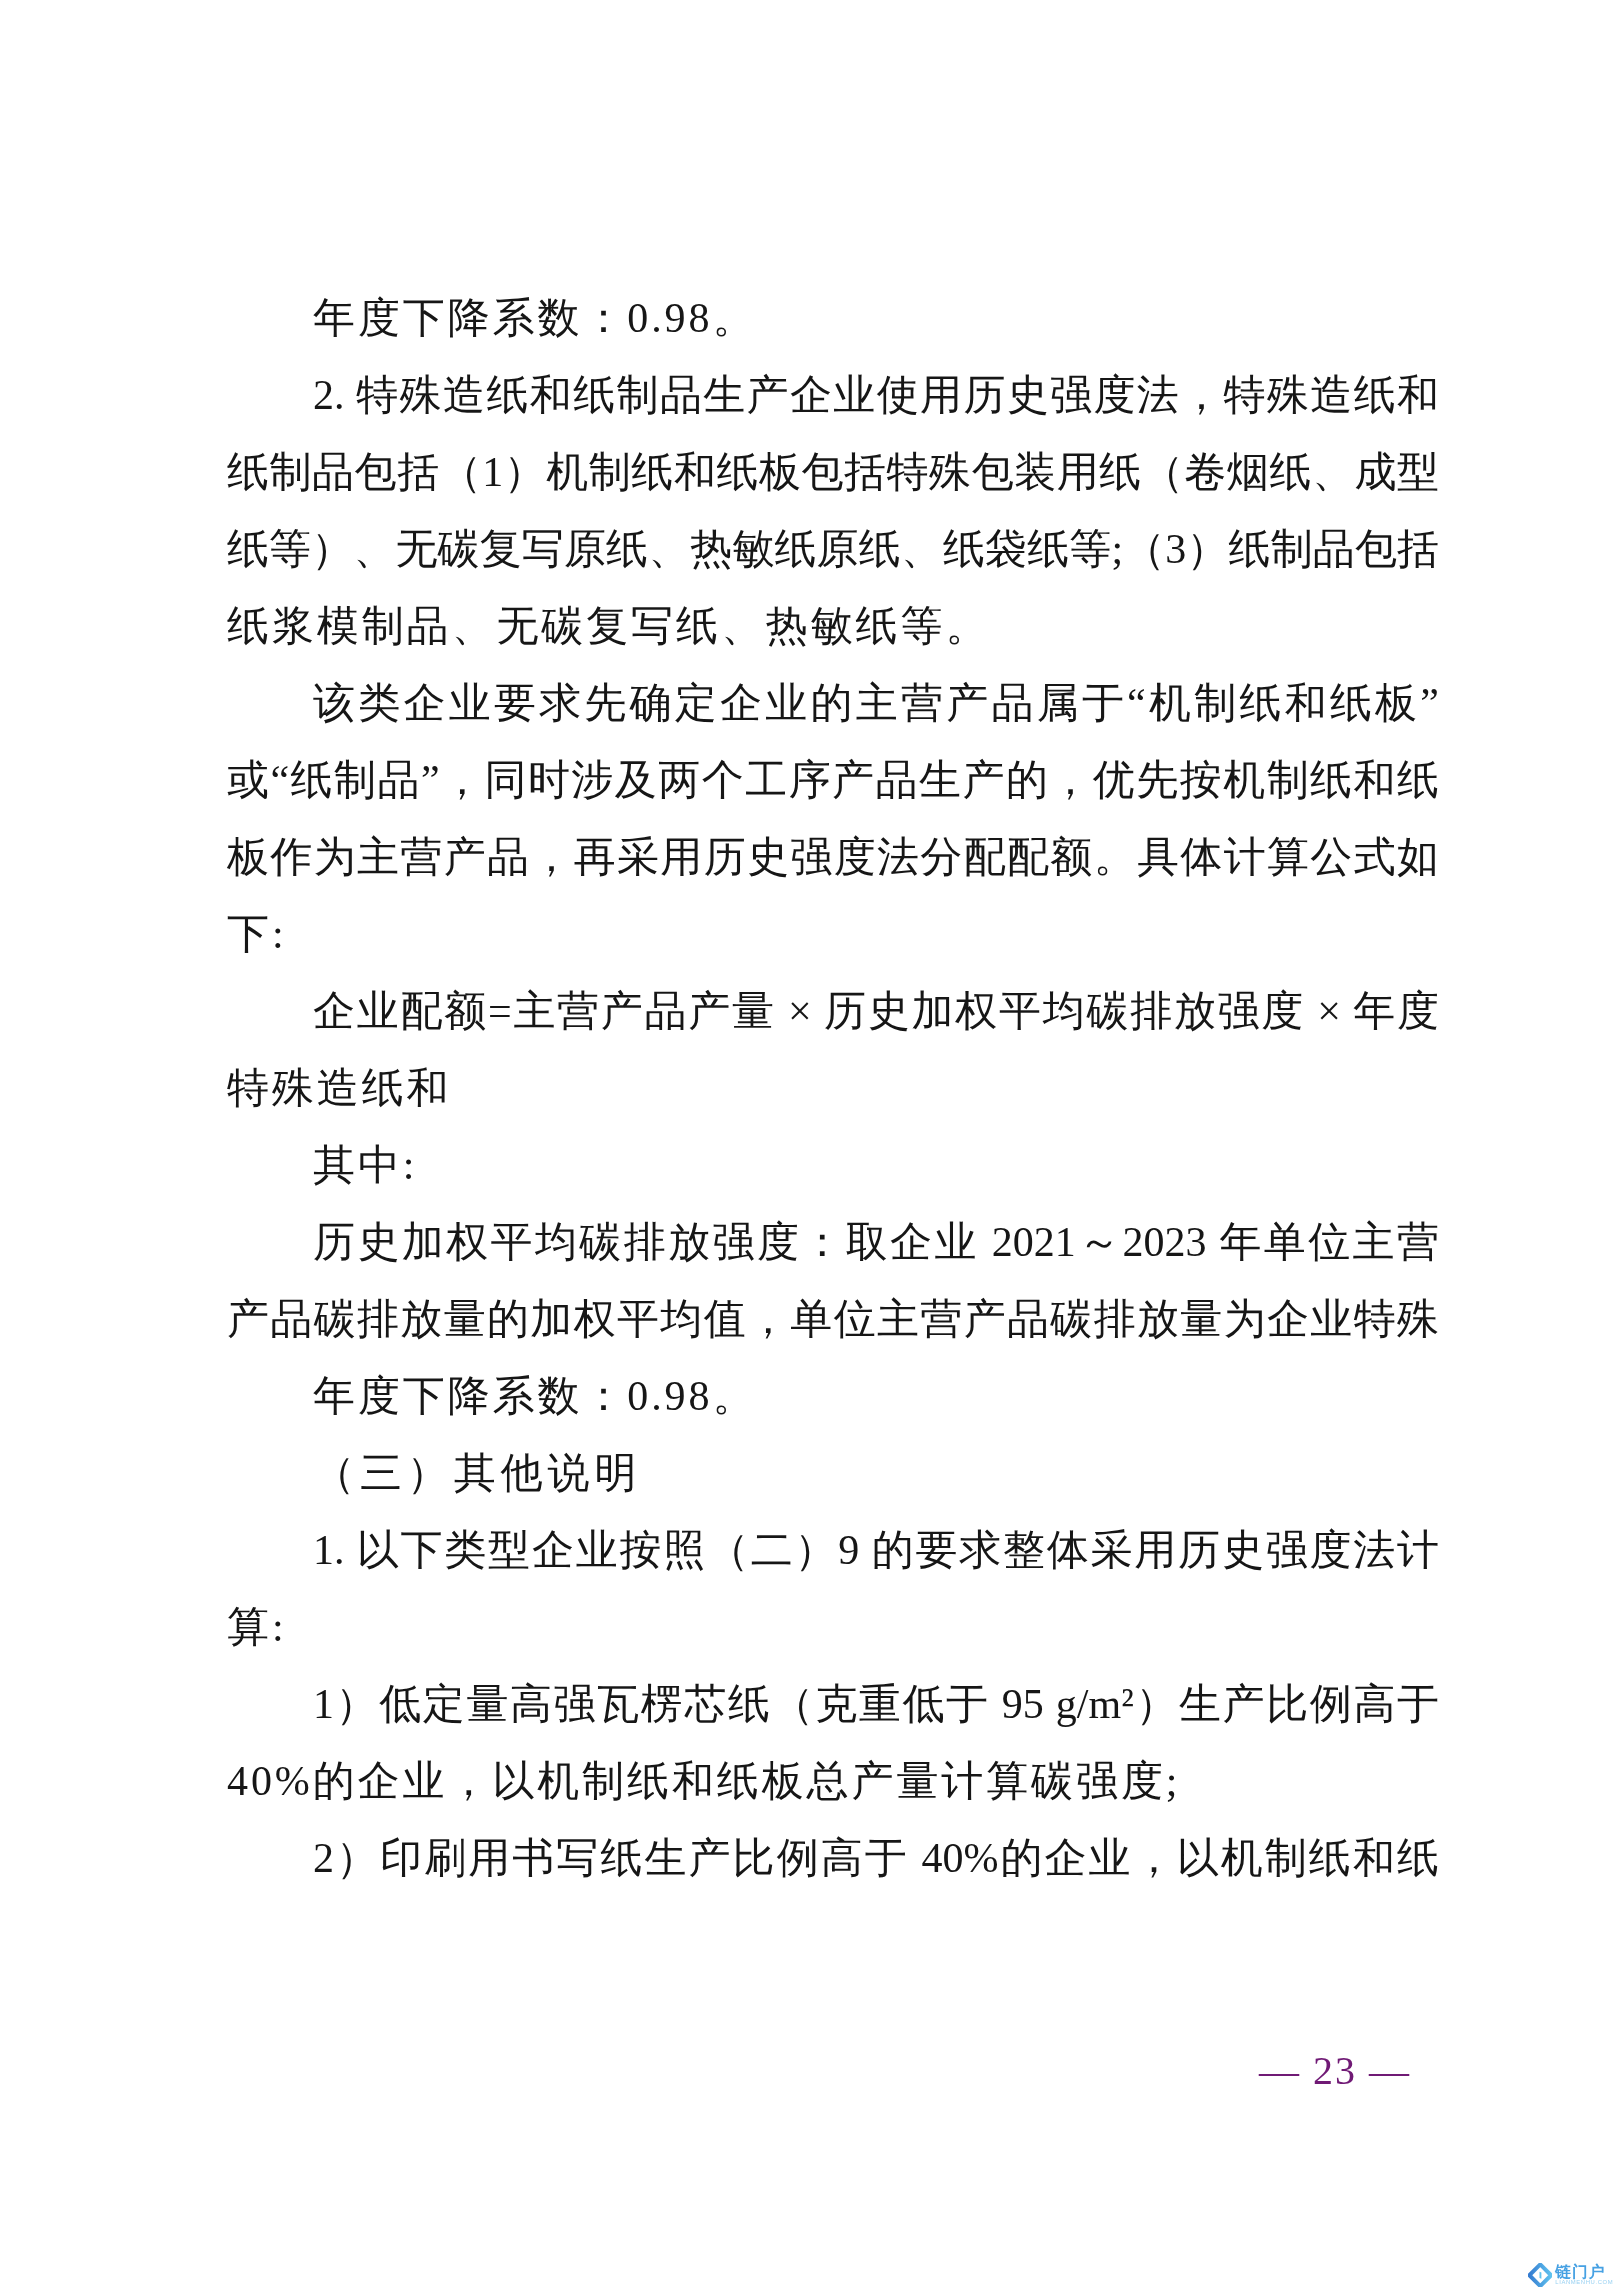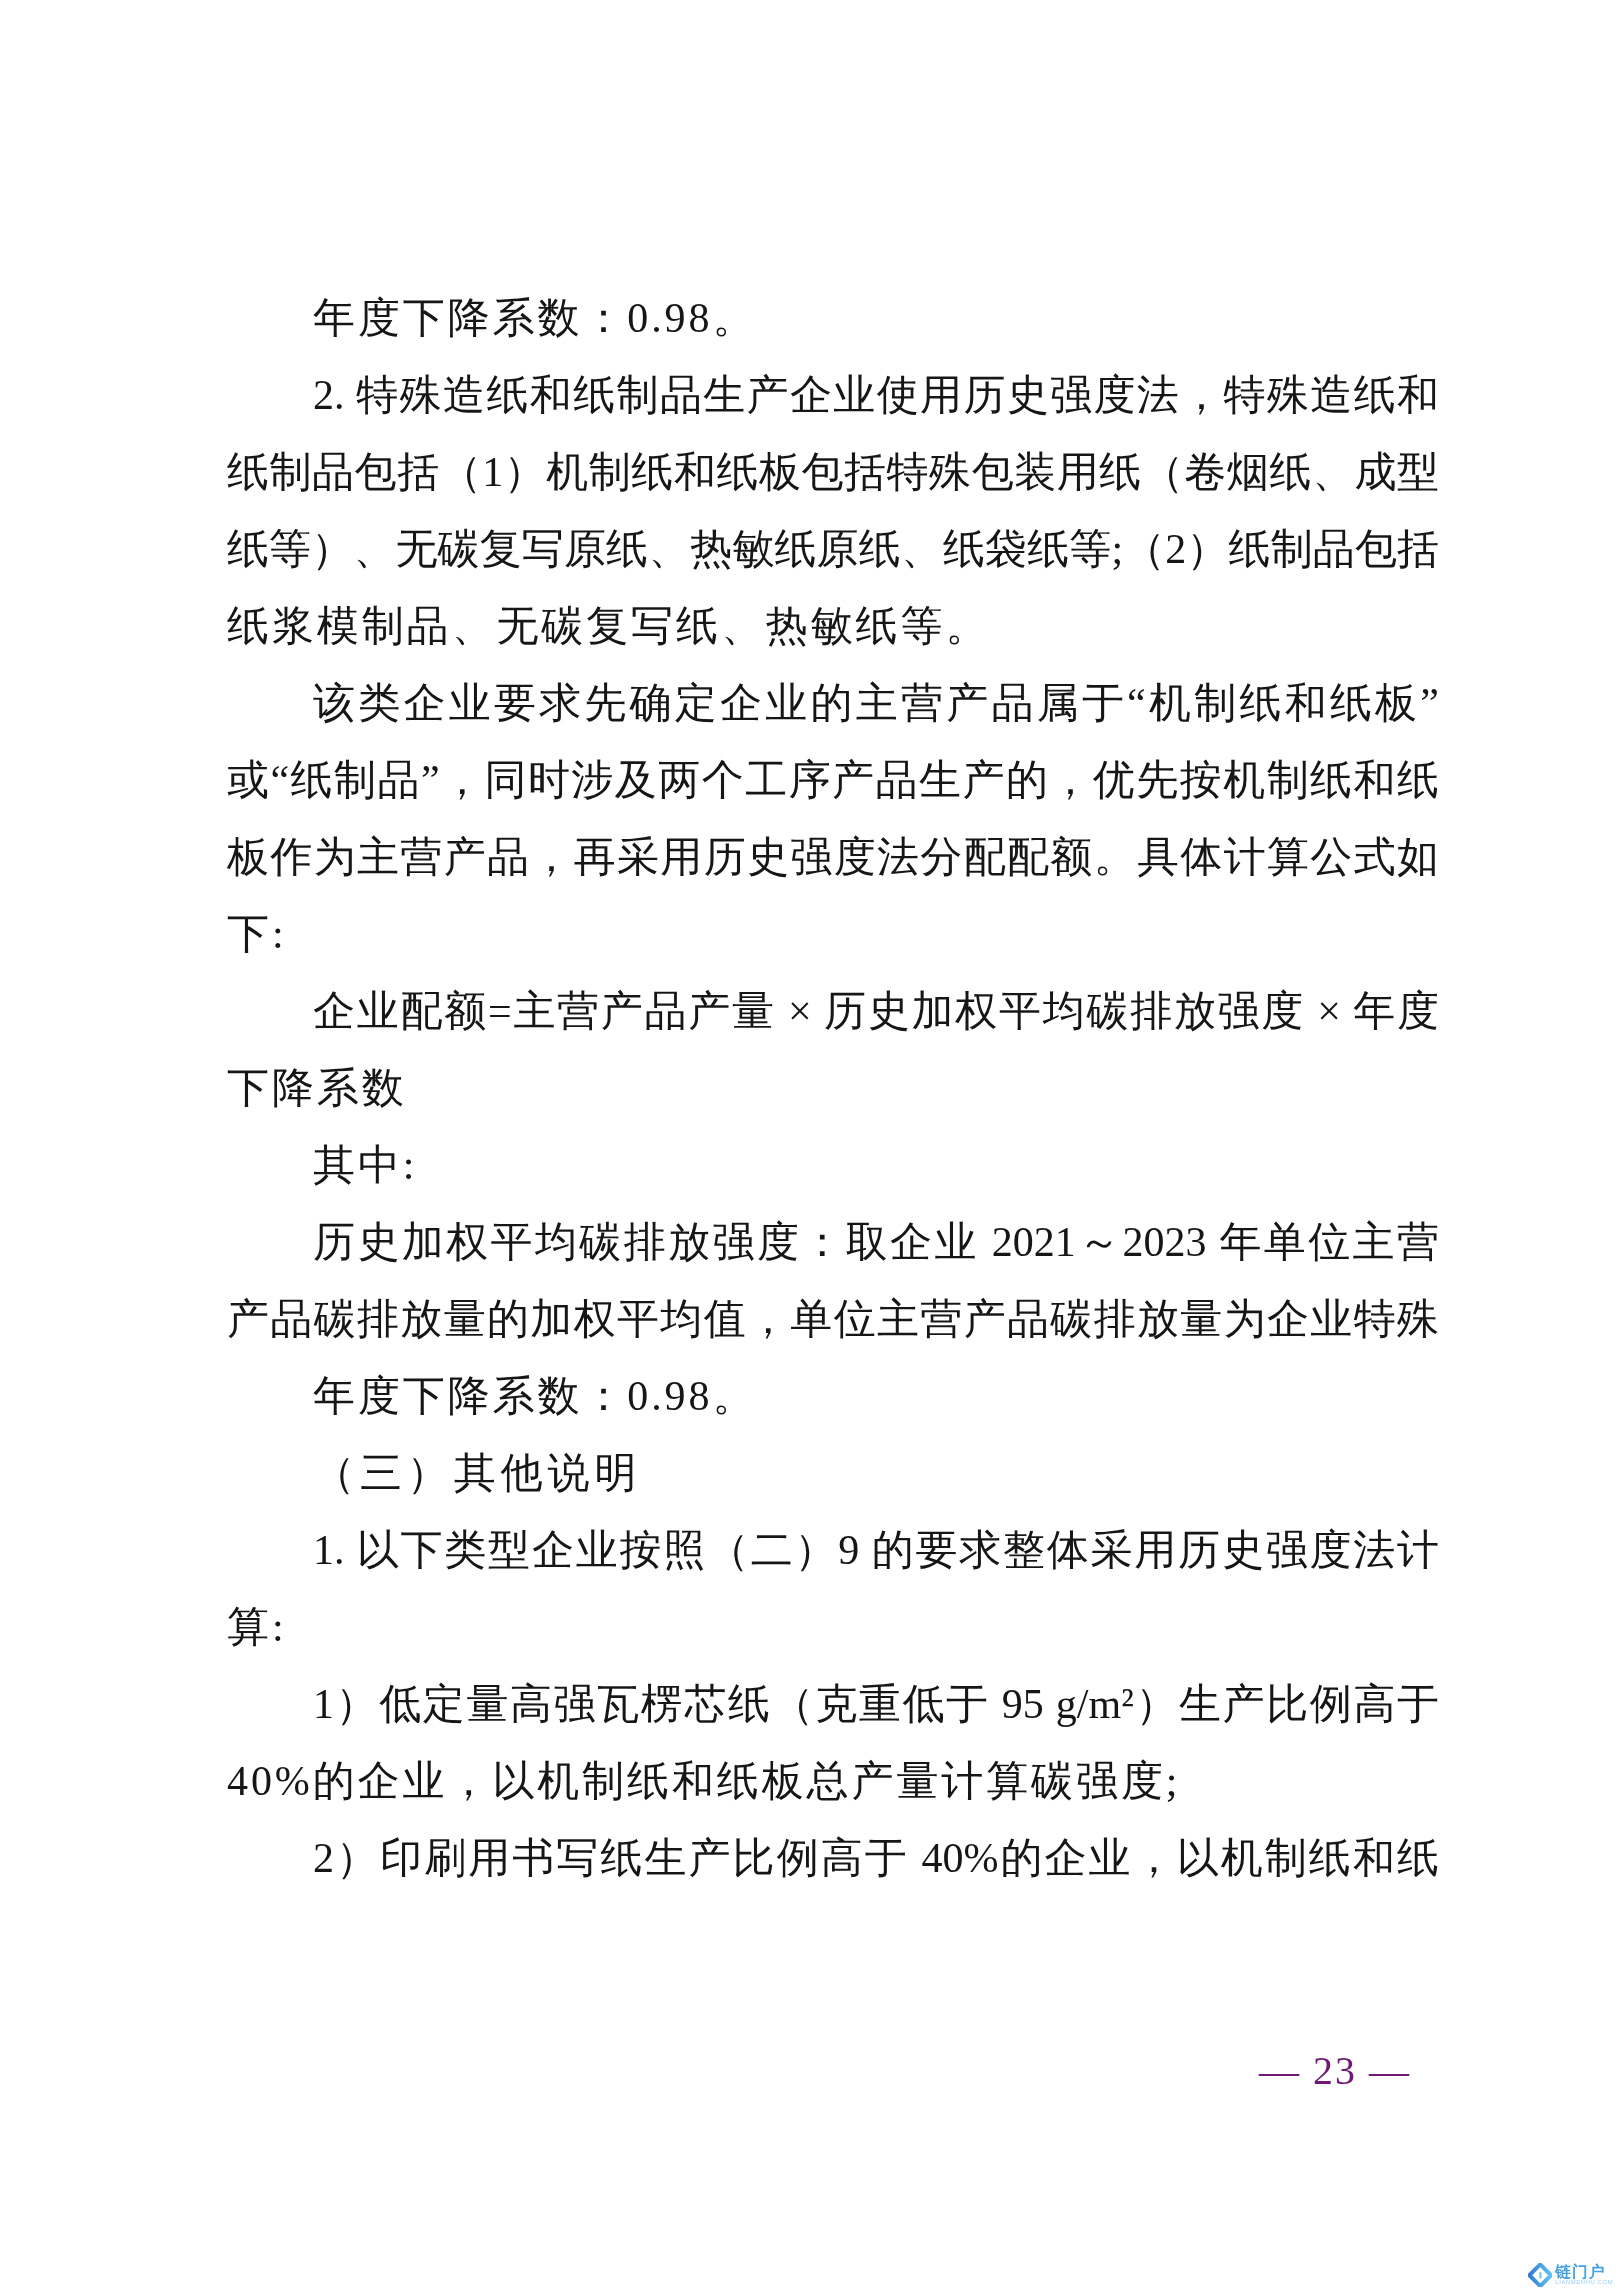--- a/index.html
+++ b/index.html
@@ -72,28 +72,28 @@
 </head>
 <body>
 
 <div class="page">
 
   <main class="doc-body">
 
   <div class="line indent">年度下降系数：0.98。</div>
       <div class="line indent justify">2. 特殊造纸和纸制品生产企业使用历史强度法，特殊造纸和</div>
       <div class="line justify">纸制品包括（1）机制纸和纸板包括特殊包装用纸（卷烟纸、成型</div>
-      <div class="line justify">纸等）、无碳复写原纸、热敏纸原纸、纸袋纸等;（2）纸制品包括</div>
+      <div class="line justify">纸等）、无碳复写原纸、热敏纸原纸、纸袋纸等;（3）纸制品包括</div>
       <div class="line">纸浆模制品、无碳复写纸、热敏纸等。</div>
       <div class="line indent justify">该类企业要求先确定企业的主营产品属于“机制纸和纸板”</div>
       <div class="line justify">或“纸制品”，同时涉及两个工序产品生产的，优先按机制纸和纸</div>
       <div class="line justify">板作为主营产品，再采用历史强度法分配配额。具体计算公式如</div>
       <div class="line">下:</div>
       <div class="line indent justify">企业配额=主营产品产量 × 历史加权平均碳排放强度 × 年度</div>
-      <div class="line">下降系数</div>
+      <div class="line">特殊造纸和</div>
       <div class="line indent">其中:</div>
       <div class="line indent justify">历史加权平均碳排放强度：取企业 2021～2023 年单位主营</div>
       <div class="line justify">产品碳排放量的加权平均值，单位主营产品碳排放量为企业特殊</div>
       <div class="line indent">年度下降系数：0.98。</div>
       <div class="line indent kaiti">（三）其他说明</div>
       <div class="line indent justify">1. 以下类型企业按照（二）9 的要求整体采用历史强度法计</div>
       <div class="line">算:</div>
       <div class="line indent justify">1）低定量高强瓦楞芯纸（克重低于 95 g/m²）生产比例高于</div>
       <div class="line">40%的企业，以机制纸和纸板总产量计算碳强度;</div>
       <div class="line indent justify">2）印刷用书写纸生产比例高于 40%的企业，以机制纸和纸</div>

